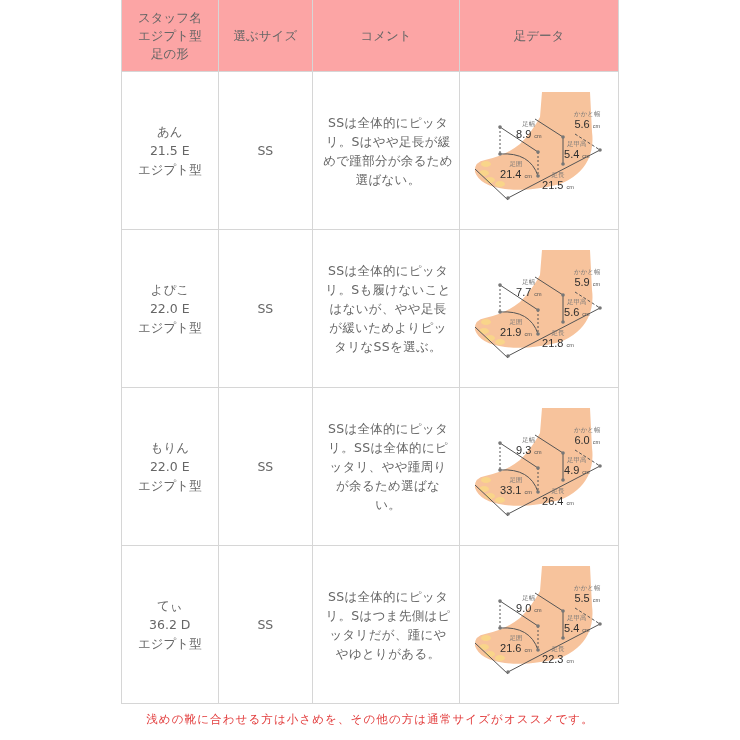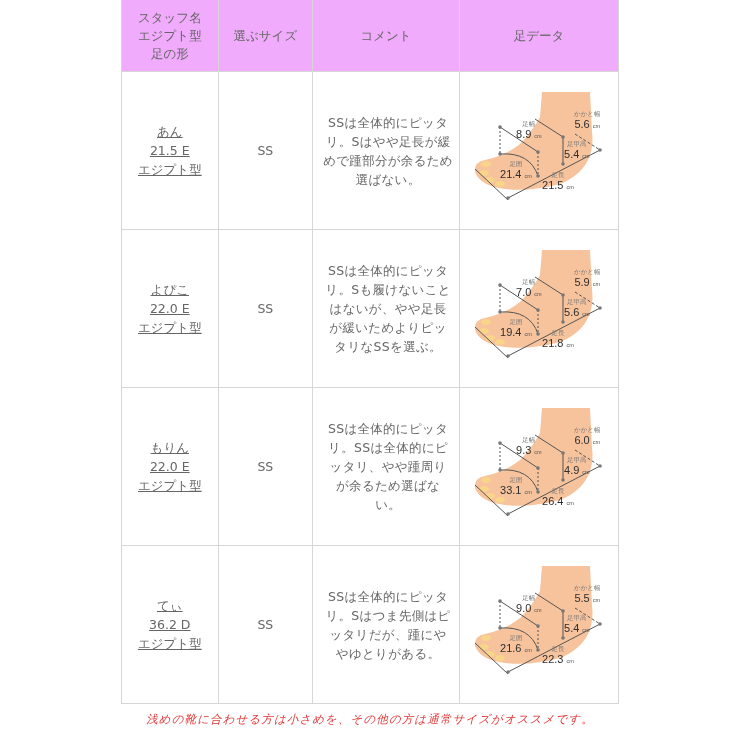--- a/index.html
+++ b/index.html
@@ -1,34 +1,34 @@
 <!DOCTYPE html>
 <html><head>
 <meta charset="utf-8">
 <style>
   html, body { margin:0; padding:0; background:#ffffff; }
   body { width:740px; height:740px; position:relative; overflow:hidden;
          font-family:"DejaVu Sans","Liberation Sans",sans-serif; color:#555; }
   table.size-table { position:absolute; left:121px; top:-1px; border-collapse:collapse;
          table-layout:fixed; width:498px; }
   .size-table th, .size-table td { border:1px solid #d6d6d6; text-align:center; vertical-align:middle; padding:0; }
-  .size-table th { background:#f0abfc; font-weight:normal; font-size:12.5px; color:#666; height:71px; line-height:18px; }
+  .size-table th { background:#fca5a5; font-weight:normal; font-size:12.5px; color:#666; height:71px; line-height:18px; }
   .size-table td { height:157px; font-size:12.5px; color:#666; }
   .col1 { width:96px; } .col2 { width:94px; } .col3 { width:146px; } .col4 { width:158px; }
-  .staff-cell div { line-height:19px;text-decoration:underline; }
+  .staff-cell div { line-height:19px; }
   .comment-cell { text-align:center; padding:0 6px 0 10px !important; }
   .comment-text { font-size:12.5px; line-height:19px; color:#666; letter-spacing:0.3px; }
   .foot-wrap { position:relative; width:158px; height:157px; margin:0 auto; }
   .foot-wrap svg { position:absolute; left:0; top:0; }
   .m { position:absolute; font-family:"Liberation Sans","DejaVu Sans",sans-serif; color:#333; }
   .m .lbl { display:block; font-size:6.5px; color:#777; line-height:7px; }
   .m .val { font-size:11px; font-weight:normal; line-height:11px; color:#2e2e2e; }
   .m .unit { font-size:5.5px; color:#555; margin-left:3px; }
   .note { position:absolute; left:121px; top:712px; width:498px; text-align:center;
-          color:#e23c3c; font-size:11.5px; letter-spacing:1.1px;font-style:italic; }
+          color:#e23c3c; font-size:11.5px; letter-spacing:1.1px; }
 </style>
 </head>
 <body>
 
 <table class="size-table">
   <colgroup>
       <col class="col1">
       <col class="col2">
       <col class="col3">
       <col class="col4">
@@ -145,33 +145,33 @@
             <circle cx="40" cy="82" r="1.8"></circle>
                 <circle cx="78" cy="104" r="1.8"></circle>
             <circle cx="103" cy="65" r="1.8"></circle>
                 <circle cx="103" cy="92" r="1.8"></circle>
             <circle cx="140" cy="78" r="1.8"></circle>
                 <circle cx="48" cy="126" r="1.8"></circle>
           </g>
         </svg>
         <div class="m" style="left:56px;top:48px;">
           <span class="lbl">足幅</span>
-          <span class="val">7.0</span><span class="unit">cm</span>
+          <span class="val">7.7</span><span class="unit">cm</span>
         </div>
         <div class="m" style="left:114px;top:38px;">
           <span class="lbl">かかと幅</span>
           <span class="val">5.9</span><span class="unit">cm</span>
         </div>
         <div class="m" style="left:104px;top:68px;">
           <span class="lbl">足甲高</span>
           <span class="val">5.6</span><span class="unit">cm</span>
         </div>
         <div class="m" style="left:40px;top:88px;">
           <span class="lbl">足囲</span>
-          <span class="val">19.4</span><span class="unit">cm</span>
+          <span class="val">21.9</span><span class="unit">cm</span>
         </div>
         <div class="m" style="left:82px;top:99px;">
           <span class="lbl">足長</span>
           <span class="val">21.8</span><span class="unit">cm</span>
         </div>
       </div>
     </td>
   </tr>
 
   <tr>

